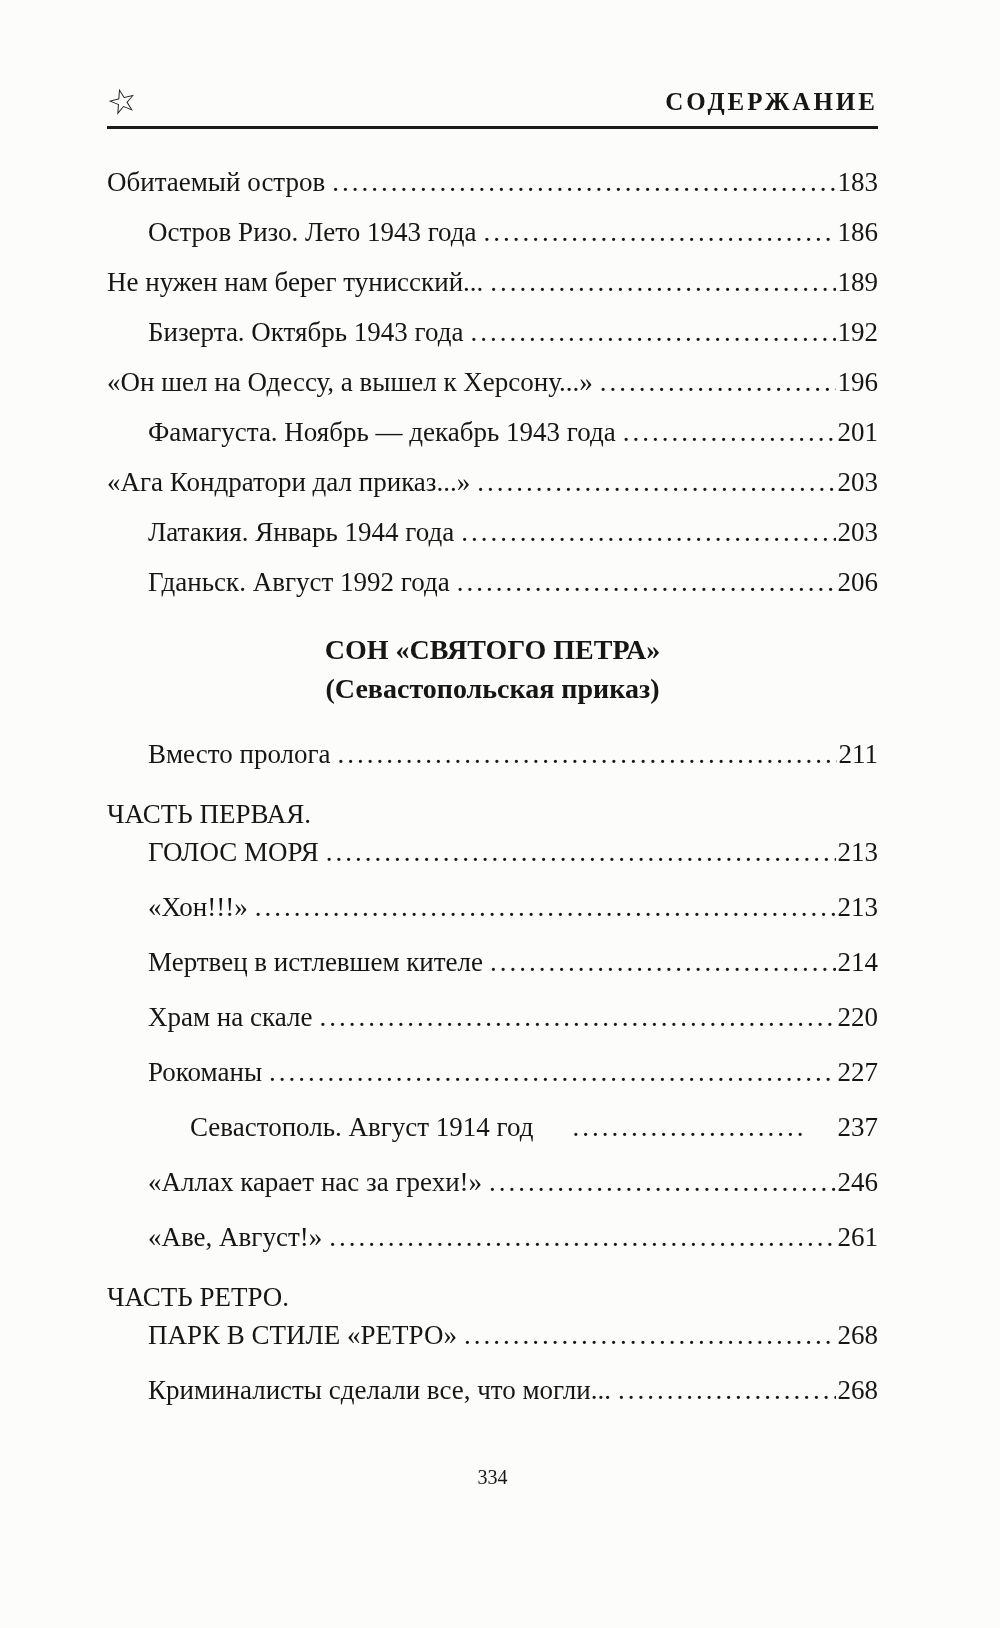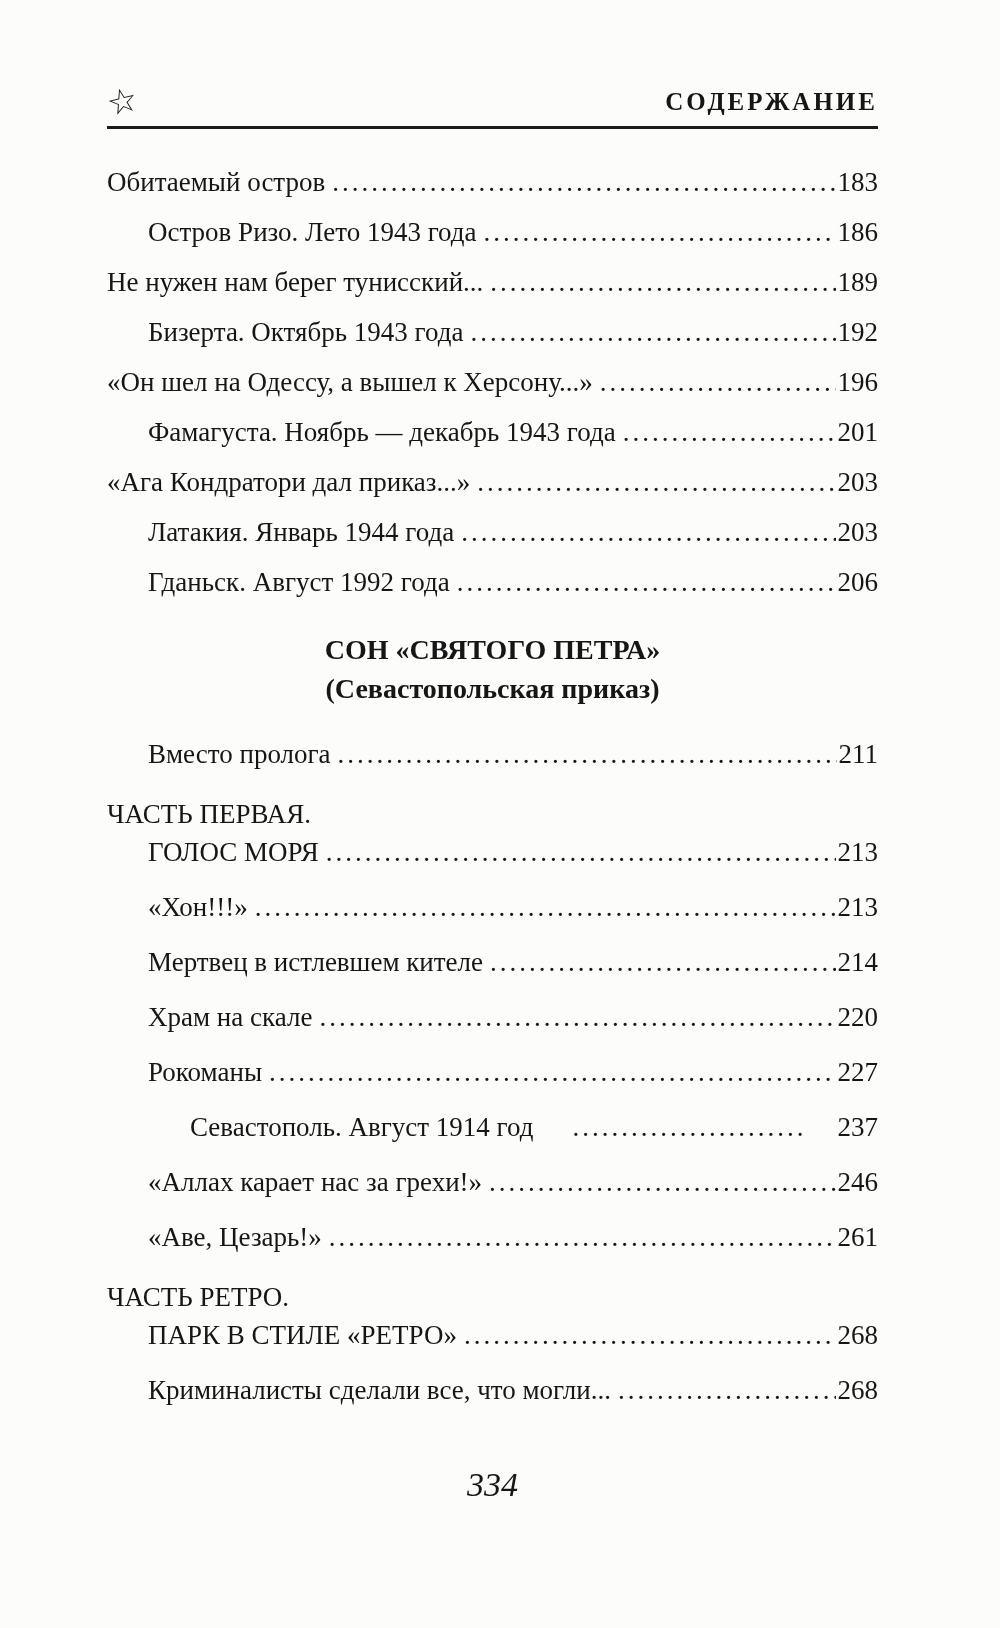--- a/index.html
+++ b/index.html
@@ -73,22 +73,21 @@
 
   .gap-md { margin-top:30px; }
 
   
   .folio {
     position:absolute;
     left:107px;
     width:771px;
     top:1466px;
     text-align:center;
-    font-size:34px;
-    font-style:italic;
+    font-size:20px;
   }
 </style>
 </head>
 <body>
 
 <div class="page">
 
   <div class="header">
     <span class="star">☆</span>
     <span class="header-title">СОДЕРЖАНИЕ</span>
@@ -188,21 +187,21 @@
       <span class="t">Севастополь. Август 1914 год</span>
       <span class="lead"></span>
       <span class="pg">237</span>
     </div>
     <div class="row i1 sp">
       <span class="t">«Аллах карает нас за грехи!»</span>
       <span class="lead"></span>
       <span class="pg">246</span>
     </div>
     <div class="row i1 sp">
-      <span class="t">«Аве, Цезарь!»</span>
+      <span class="t">«Аве, Август!»</span>
       <span class="lead"></span>
       <span class="pg">261</span>
     </div>
 
     <div class="gap-md">
       <div class="row part-label">
         <span class="t">ЧАСТЬ РЕТРО.</span>
       </div>
       <div class="row i1 sp">
         <span class="t">ПАРК В СТИЛЕ «РЕТРО»</span>

